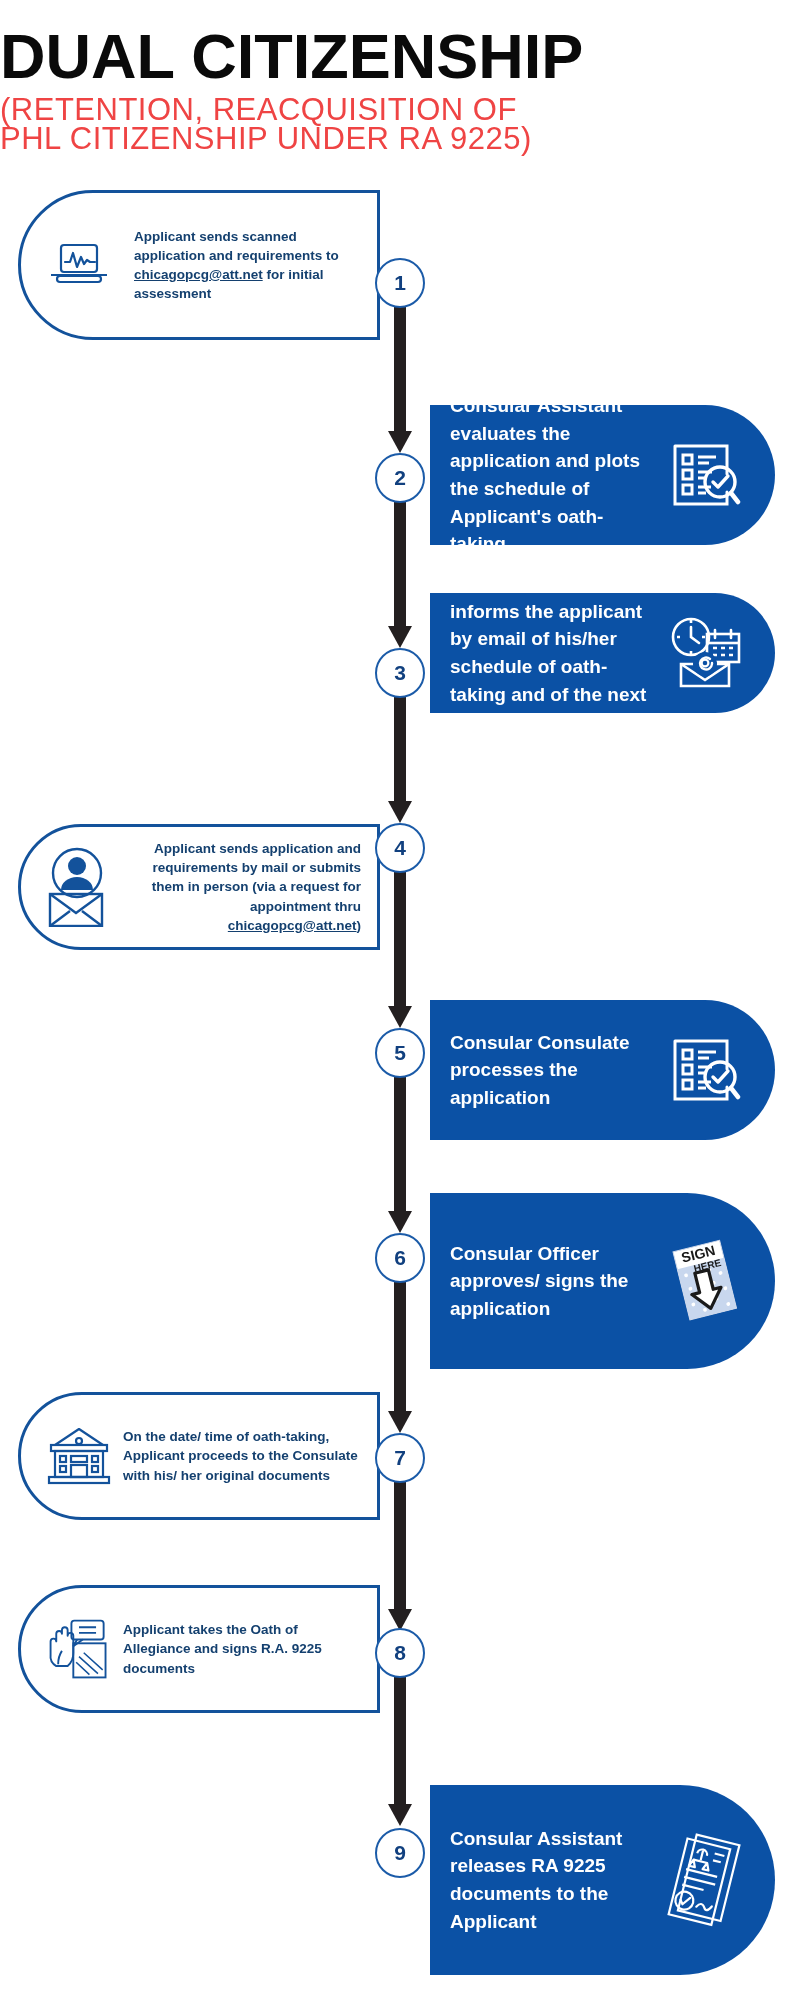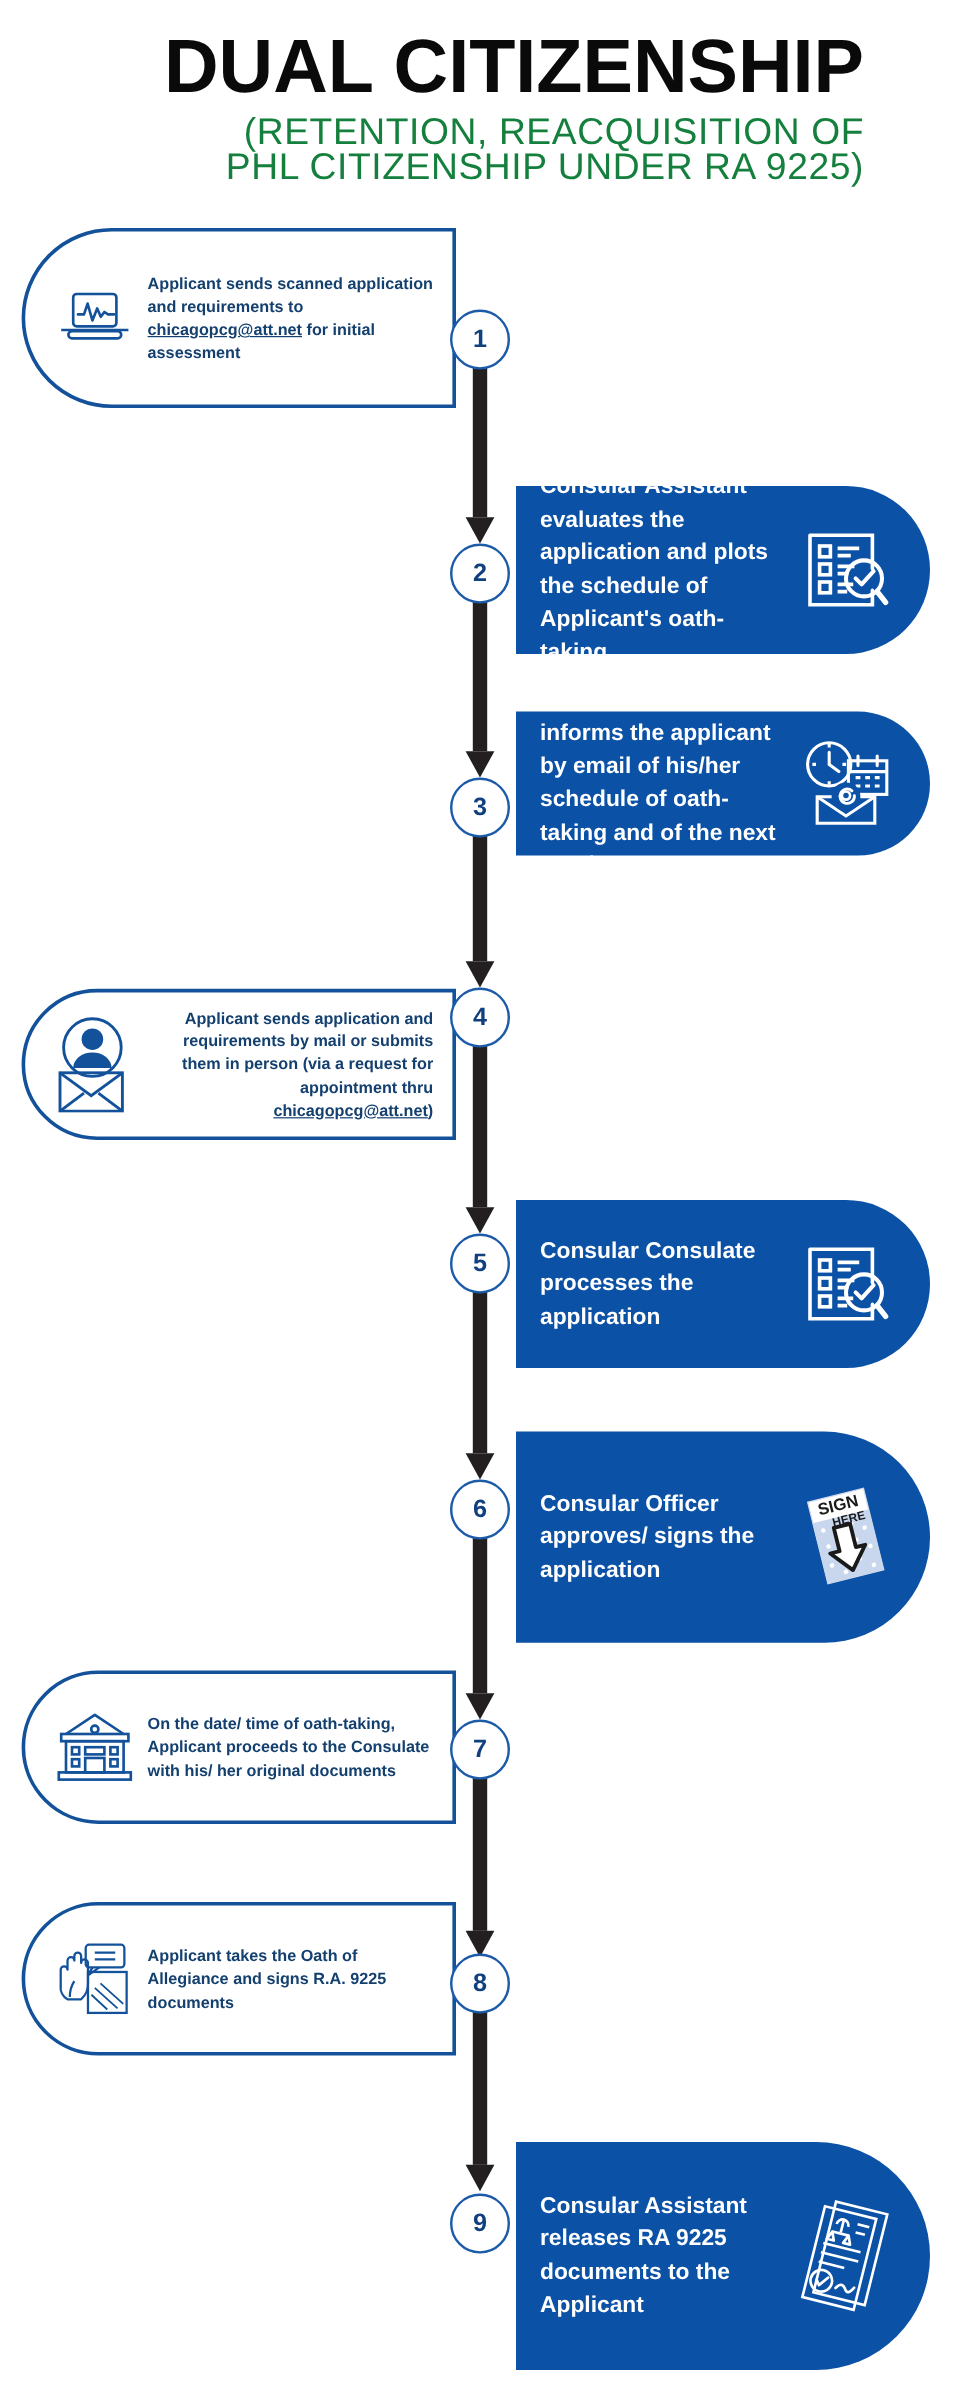--- a/index.html
+++ b/index.html
@@ -17,38 +17,38 @@
     overflow: hidden;
     background: #ffffff;
   }
 
   
   .title-block {
     position: absolute;
     top: 24px;
     left: 0;
     width: 720px;
-    text-align: right;
+    text-align: left;
   }
   .main-title {
     font-family: "Liberation Sans", sans-serif;
     font-weight: bold;
     font-size: 63px;
     letter-spacing: 0px;
     line-height: 1.02;
     color: #0a0a0a;
     white-space: nowrap;
   }
   .sub-title {
     font-family: "Liberation Sans", sans-serif;
     font-weight: 300;
     font-size: 31px;
     line-height: 1.02;
     letter-spacing: 0.5px;
-    color: #15803d;
+    color: #ef4444;
     margin-top: 6px;
     white-space: nowrap;
   }
   .sub-title .l2 { display: block; margin-top: -3px; }
 
   
   .spine { position: absolute; left: 0; top: 0; width: 800px; height: 2000px; pointer-events: none; }
 
   .arrow {
     position: absolute;
@@ -201,21 +201,21 @@
     <div class="arrow" style="top:1481px;">
       <div class="shaft" style="height:128px;"></div>
         <div class="head" style="top:128px;"></div>
     </div>
     <div class="arrow" style="top:1676px;">
       <div class="shaft" style="height:128px;"></div>
         <div class="head" style="top:128px;"></div>
     </div>
   </div>
 
-  <div class="card-left" style="top:190px; width:362px; height:150px;">
+  <div class="card-left" style="top:190px; width:362px; height:150px;gap:11px;">
     <div class="icon-slot">
       <svg width="60" height="46" viewBox="0 0 60 46" fill="none" stroke="currentColor" stroke-width="2.2">
         <rect x="12" y="3" width="36" height="27" rx="3"></rect>
         <path d="M2 33 H58"></path>
         <rect x="8" y="34" width="44" height="6" rx="3"></rect>
         <path d="M16 20 l5 0 l3 -9 l4 14 l4 -10 l3 7 l3 -4 l3 2 h5" stroke-width="2.2" stroke-linejoin="round" stroke-linecap="round"></path>
       </svg>
     </div>
     <div class="card-text">
       <span>Applicant sends scanned application and  requirements to </span><span class="mail">chicagopcg@att.net</span><span> for initial assessment</span>

